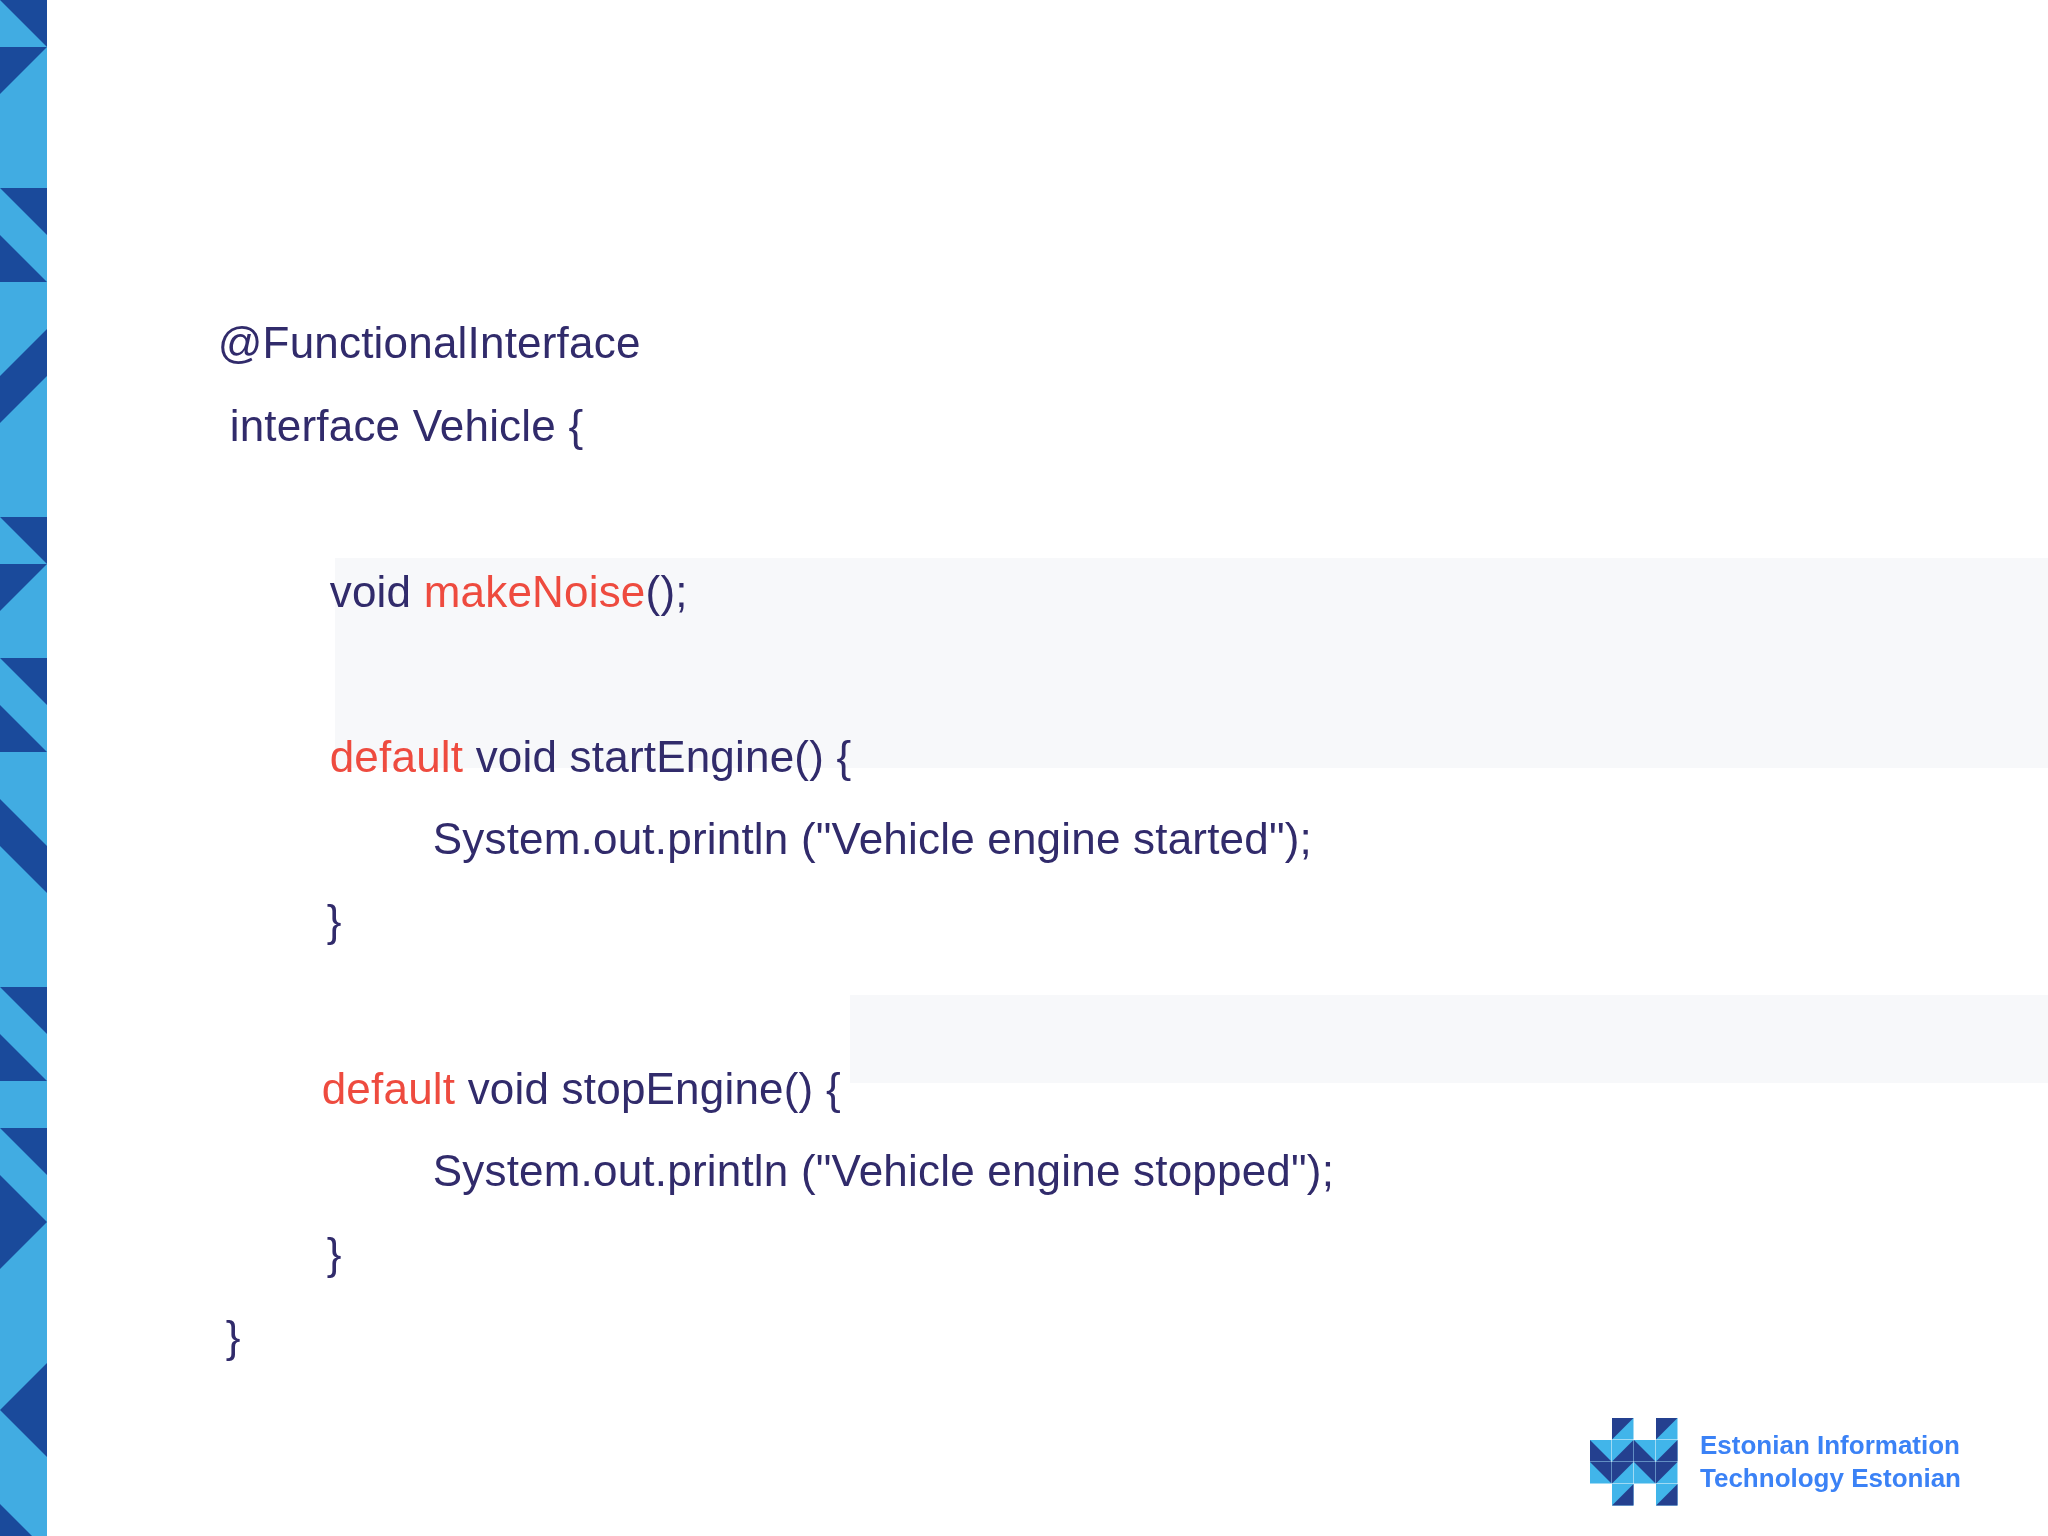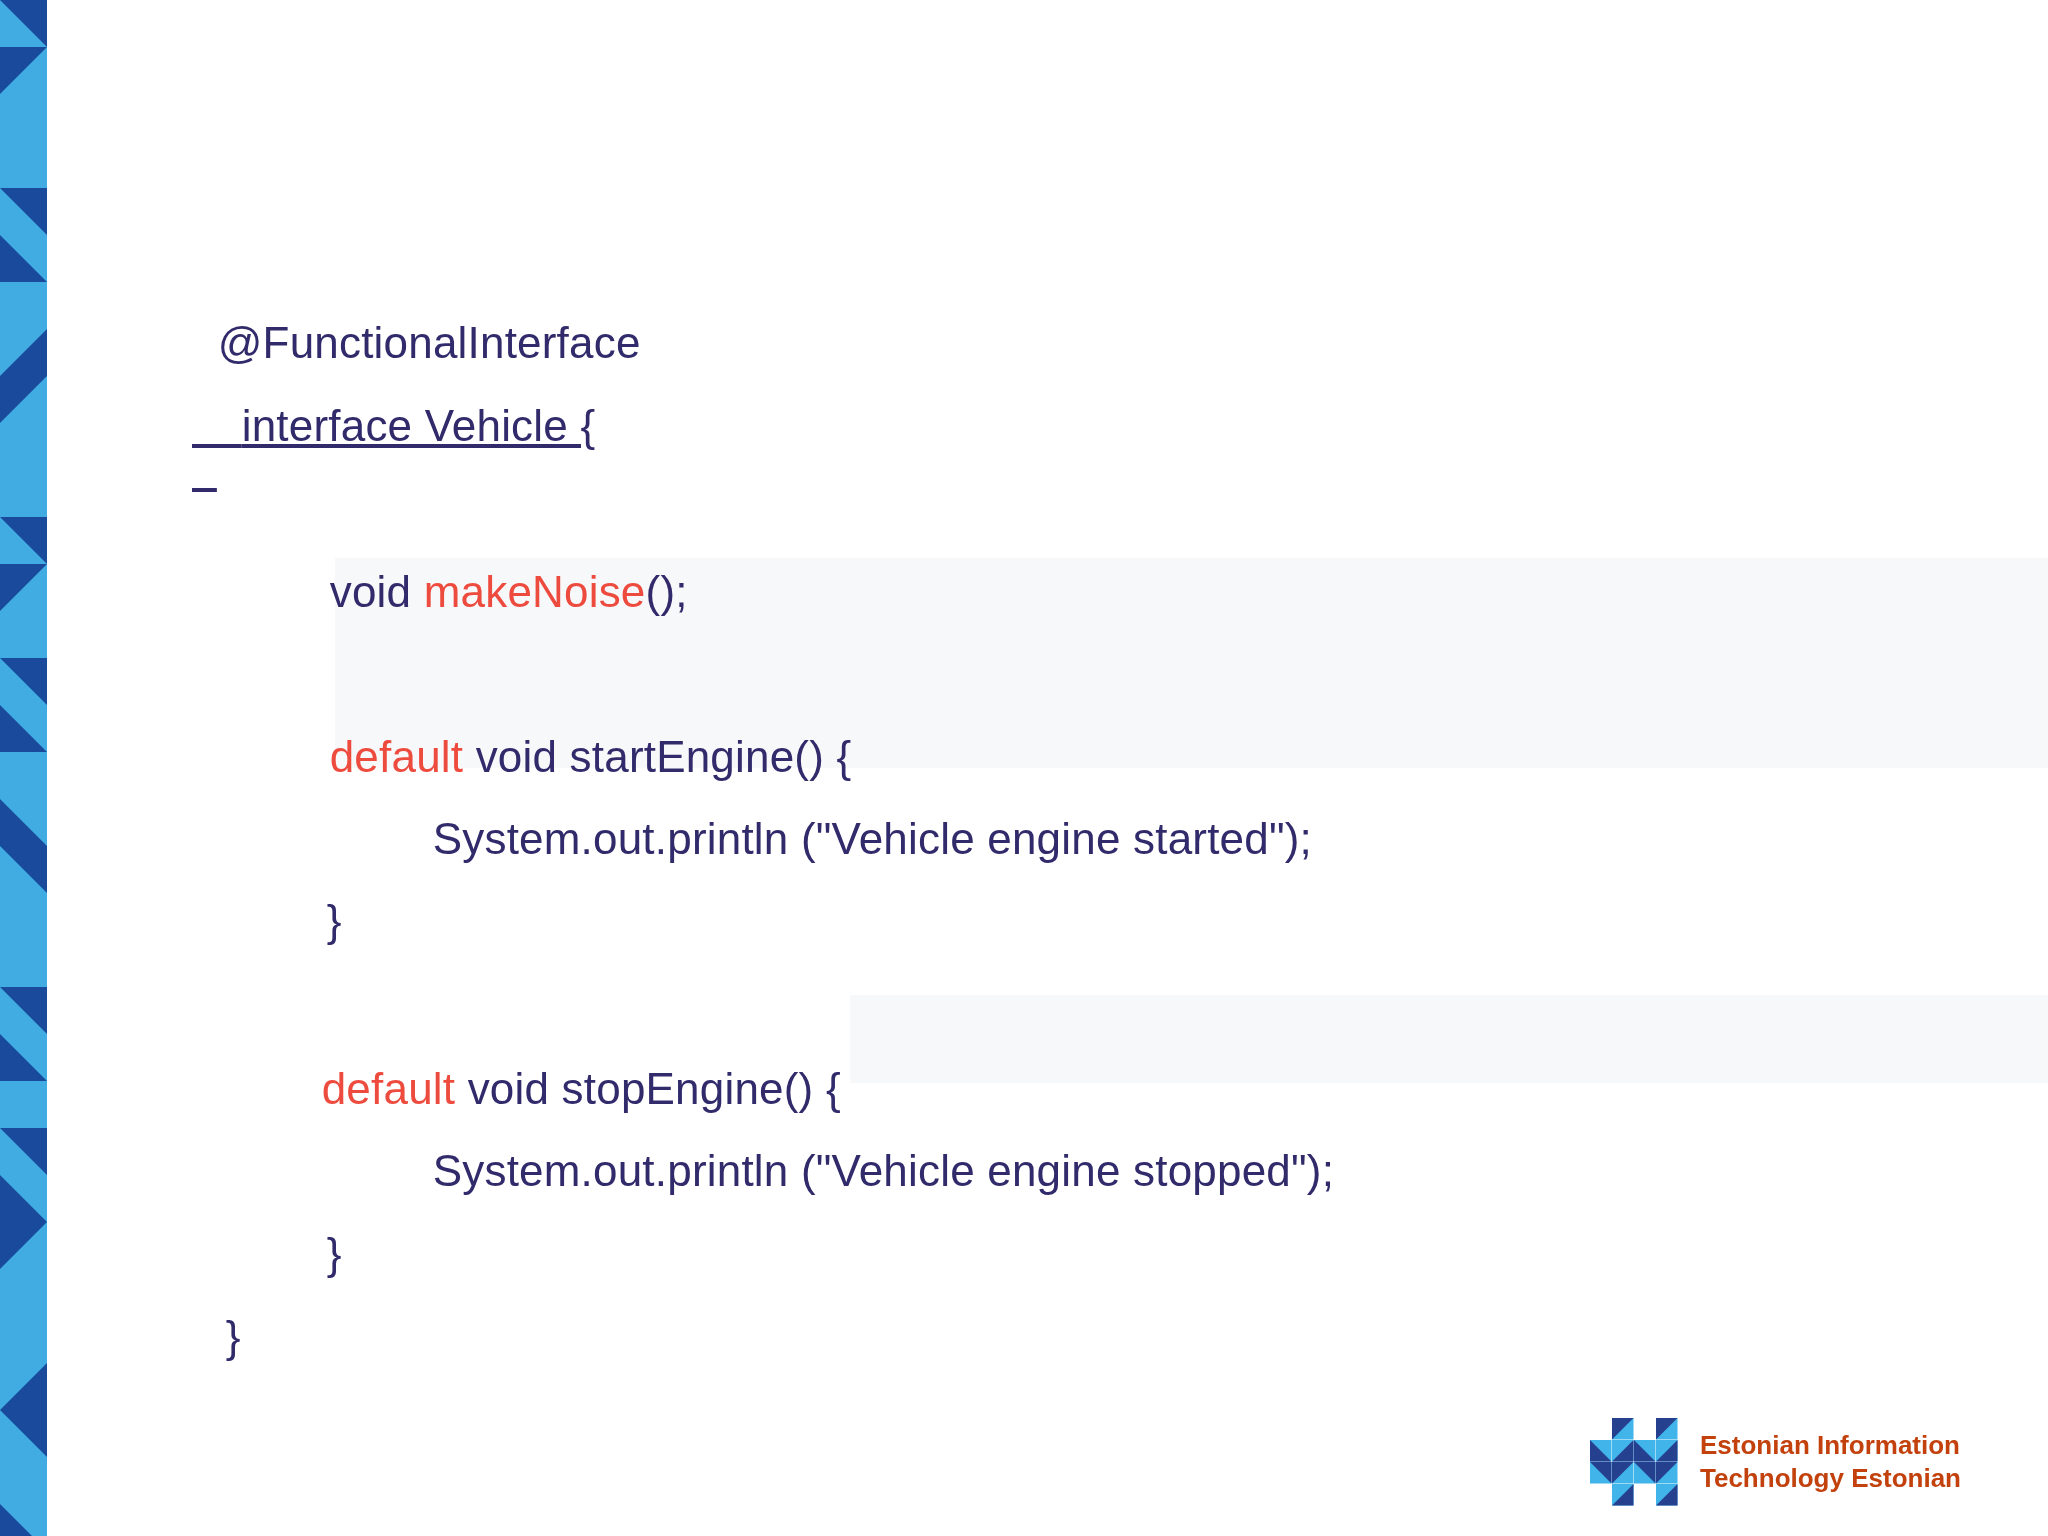--- a/index.html
+++ b/index.html
@@ -37,21 +37,21 @@
     height: 88px;
     display: flex;
     align-items: center;
   }
   .logo-mark { width: 88px; height: 88px; flex: 0 0 auto; display: block; }
   .logo-text {
     margin-left: 22px;
     font-size: 26px;
     font-weight: bold;
     line-height: 33px;
-    color: #c2410c;
+    color: #3b82f6;
     white-space: nowrap;
   }
 </style>
 </head>
 <body>
 
 <div class="slide">
 
   <svg class="sidebar" xmlns="http://www.w3.org/2000/svg" viewBox="0 0 47 1536" preserveAspectRatio="none">
       <rect x="0" y="0" width="47" height="1536" fill="#41ACE2"></rect>
@@ -77,21 +77,21 @@
       <polygon points="0,1504 0,1551 47,1551" fill="#1A4A9B"></polygon>
     </svg>
 
   <div class="soft-panel" style="left:335px; top:558px; width:1713px; height:210px;"></div>
   <div class="soft-panel" style="left:850px; top:995px; width:1198px; height:88px;"></div>
 
   <div class="code-line" style="left:168px; top:277px;">
     <span class="tok">@FunctionalInterface</span>
   </div>
 
-  <div class="code-line" style="left:192px; top:360px;text-decoration:underline;">
+  <div class="code-line" style="left:180px; top:360px;">
     <span class="tok">interface Vehicle {</span>
   </div>
 
   <div class="code-line" style="left:280px; top:526px;">
     <span class="tok">void </span><span class="tok red">makeNoise</span><span class="tok">();</span>
   </div>
 
   <div class="code-line" style="left:280px; top:691px;">
     <span class="tok red">default </span><span class="tok">void startEngine() {</span>
   </div>

